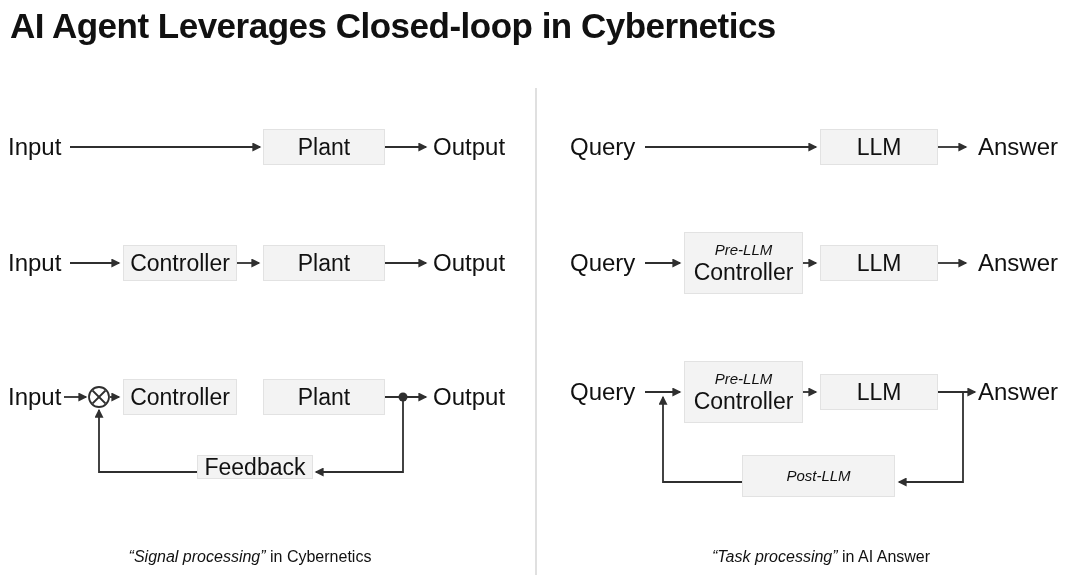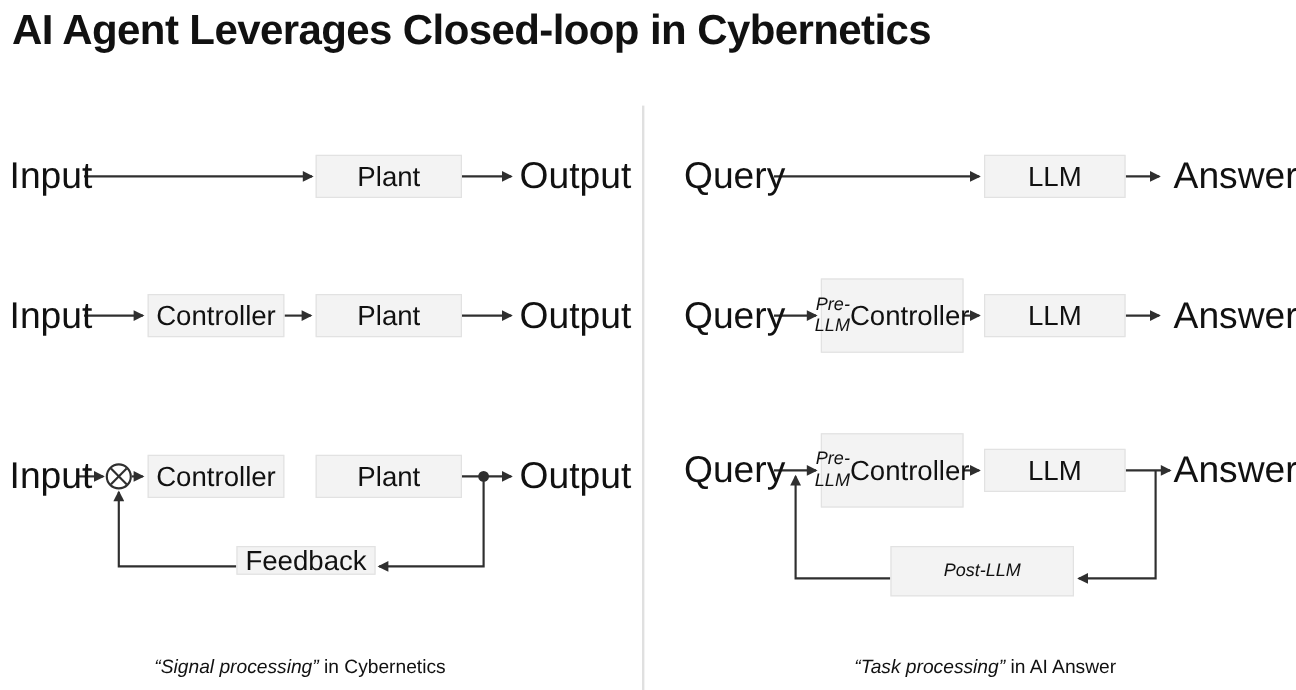--- a/index.html
+++ b/index.html
@@ -20,29 +20,29 @@
     position:absolute; left:535px; top:88px; width:2px; height:487px;
     background:var(--divider);
   }
   .flow{ position:absolute; left:0; top:0; }
   .flow path{ stroke:var(--line); stroke-width:1.8; fill:none; }
   .flow .junction{ stroke:var(--line); stroke-width:1.8; fill:#ffffff; }
   .flow .dot{ fill:var(--line); stroke:none; }
   .flow .ah{ fill:var(--line); }
   .flow-label{
     position:absolute; transform:translateY(-50%);
-    font-size:31px; white-space:nowrap;
+    font-size:24px; white-space:nowrap;
   }
   .box{
     position:absolute; box-sizing:border-box;
     background:var(--box-fill); border:1px solid var(--box-border);
     display:flex; align-items:center; justify-content:center;
     font-size:23px; text-align:right; line-height:1.15;
   }
-  .box.tall{ }
+  .box.tall{ flex-direction:column; }
   .sub{ font-style:italic; font-size:15px; line-height:1.2; }
   .caption{
     position:absolute; top:548px; font-size:16px; text-align:center; white-space:nowrap;
   }
   .caption .q{ font-style:italic; }
 </style>
 </head>
 <body>
 
 <div class="canvas">

